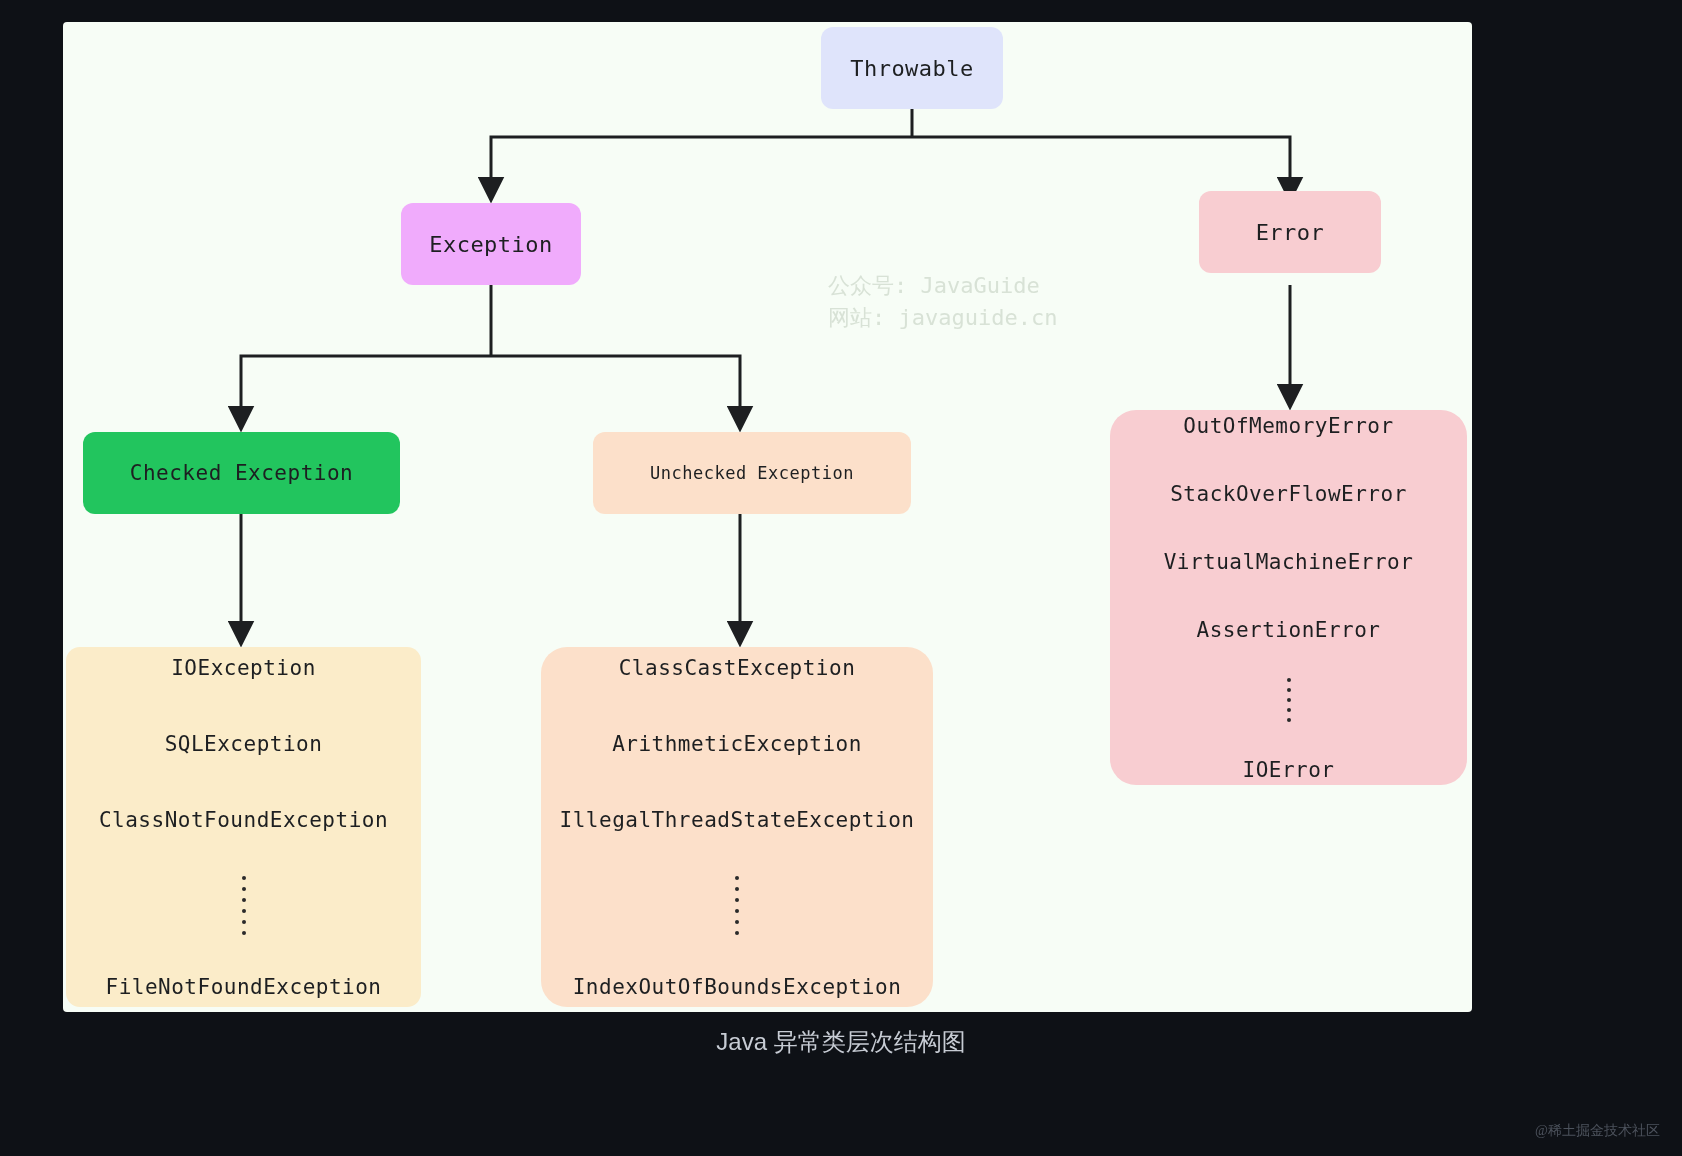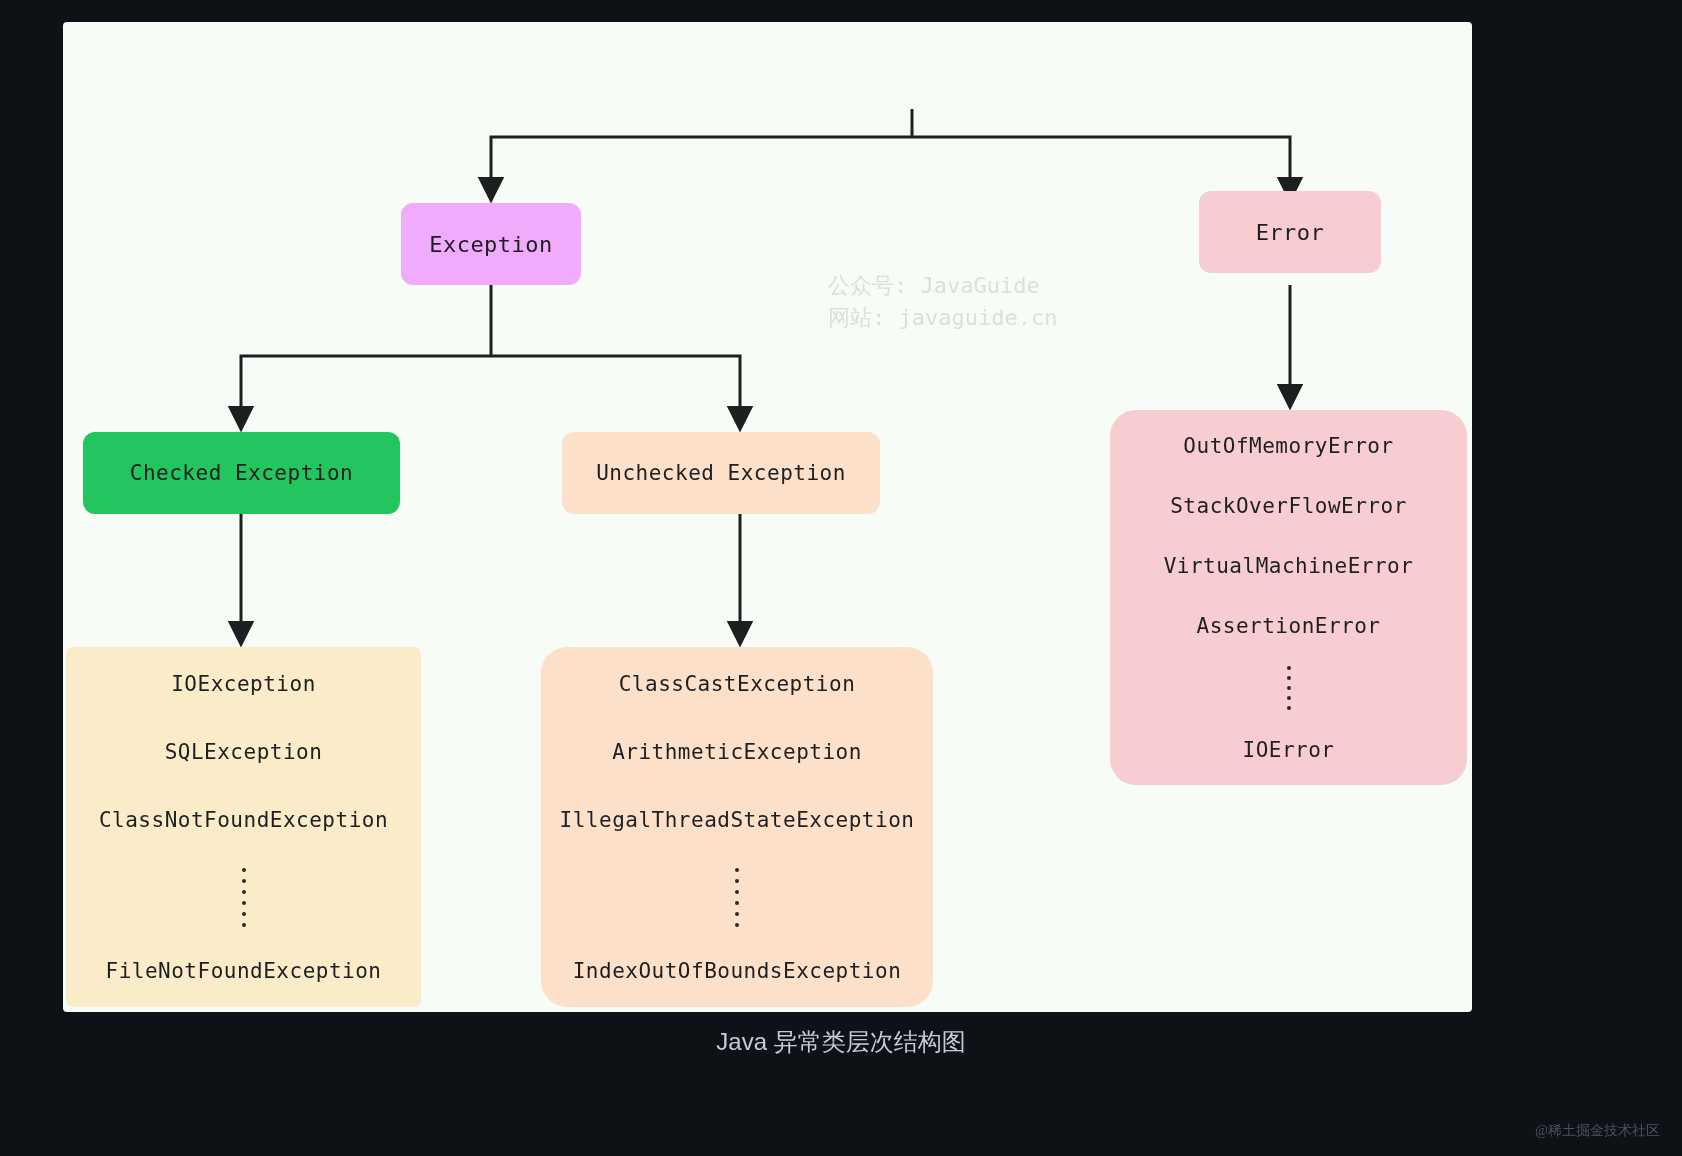--- a/index.html
+++ b/index.html
@@ -66,41 +66,41 @@
     font-size: 22px;
   }
   
   #node-checked {
     left: 20px; top: 410px;
     width: 317px; height: 82px;
     background: #22c55e;
     font-size: 21px;
   }
   #node-unchecked {
-    left: 499px; top: 410px;
+    left: 530px; top: 410px;
     width: 318px; height: 82px;
     background: #fce0ca;
-    font-size: 21px;
+    font-size: 17px;
   }
   
   .leaf-box {
     padding: 26px 14px;
-    gap: 8px;
+    gap: 16px;
     justify-content: center;
   }
   .leaf-box .node-label {
     font-size: 21px;
     line-height: 60px;
     white-space: nowrap;
   }
   #node-checked-list {
     left: 3px; top: 625px;
     width: 355px; height: 360px;
     background: #fbecc9;
-    border-radius: 7px;
+    border-radius: 14px;
   }
   #node-unchecked-list {
     left: 478px; top: 625px;
     width: 392px; height: 360px;
     background: #fce0ca;
     border-radius: 26px;
   }
   #node-error-list {
     left: 1047px; top: 388px;
     width: 357px; height: 375px;
@@ -186,20 +186,23 @@
     <path d="M428,334 L178,334 L178,397" stroke="#1d1f21" stroke-width="3" fill="none" marker-end="url(#arrowhead)"></path>
     <path d="M428,334 L677,334 L677,397" stroke="#1d1f21" stroke-width="3" fill="none" marker-end="url(#arrowhead)"></path>
 
     <path d="M178,492 L178,612" stroke="#1d1f21" stroke-width="3" fill="none" marker-end="url(#arrowhead)"></path>
 
     <path d="M677,492 L677,612" stroke="#1d1f21" stroke-width="3" fill="none" marker-end="url(#arrowhead)"></path>
 
     <path d="M1227,263 L1227,375" stroke="#1d1f21" stroke-width="3" fill="none" marker-end="url(#arrowhead)"></path>
   </svg>
 
+  <div class="node" id="node-throwable">
+    <span class="node-label">Throwable</span>
+  </div>
 
   <div class="node" id="node-exception">
     <span class="node-label">Exception</span>
   </div>
   <div class="node" id="node-error">
     <span class="node-label">Error</span>
   </div>
 
   <div class="node" id="node-checked">
     <span class="node-label">Checked Exception</span>

